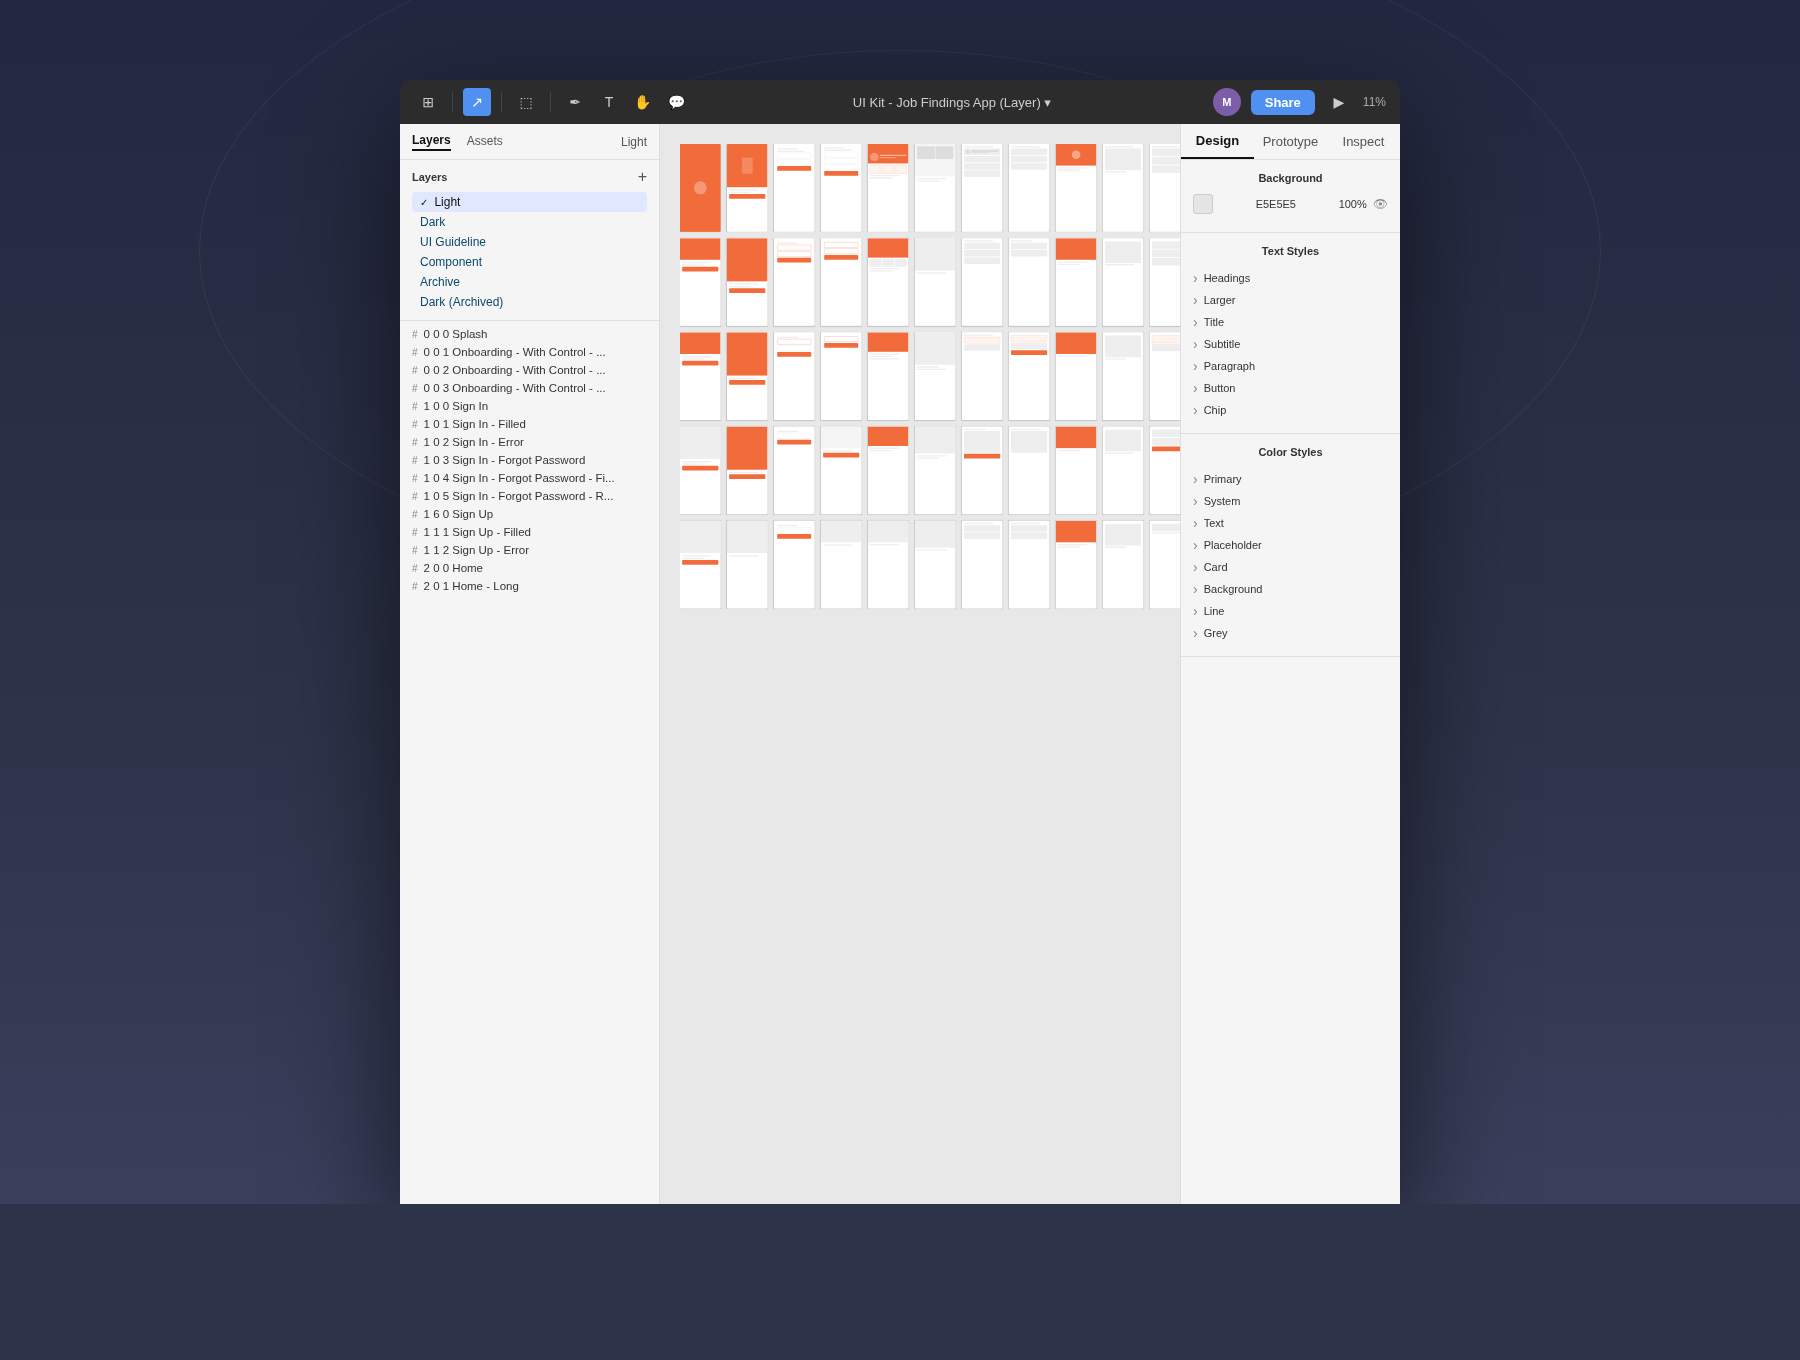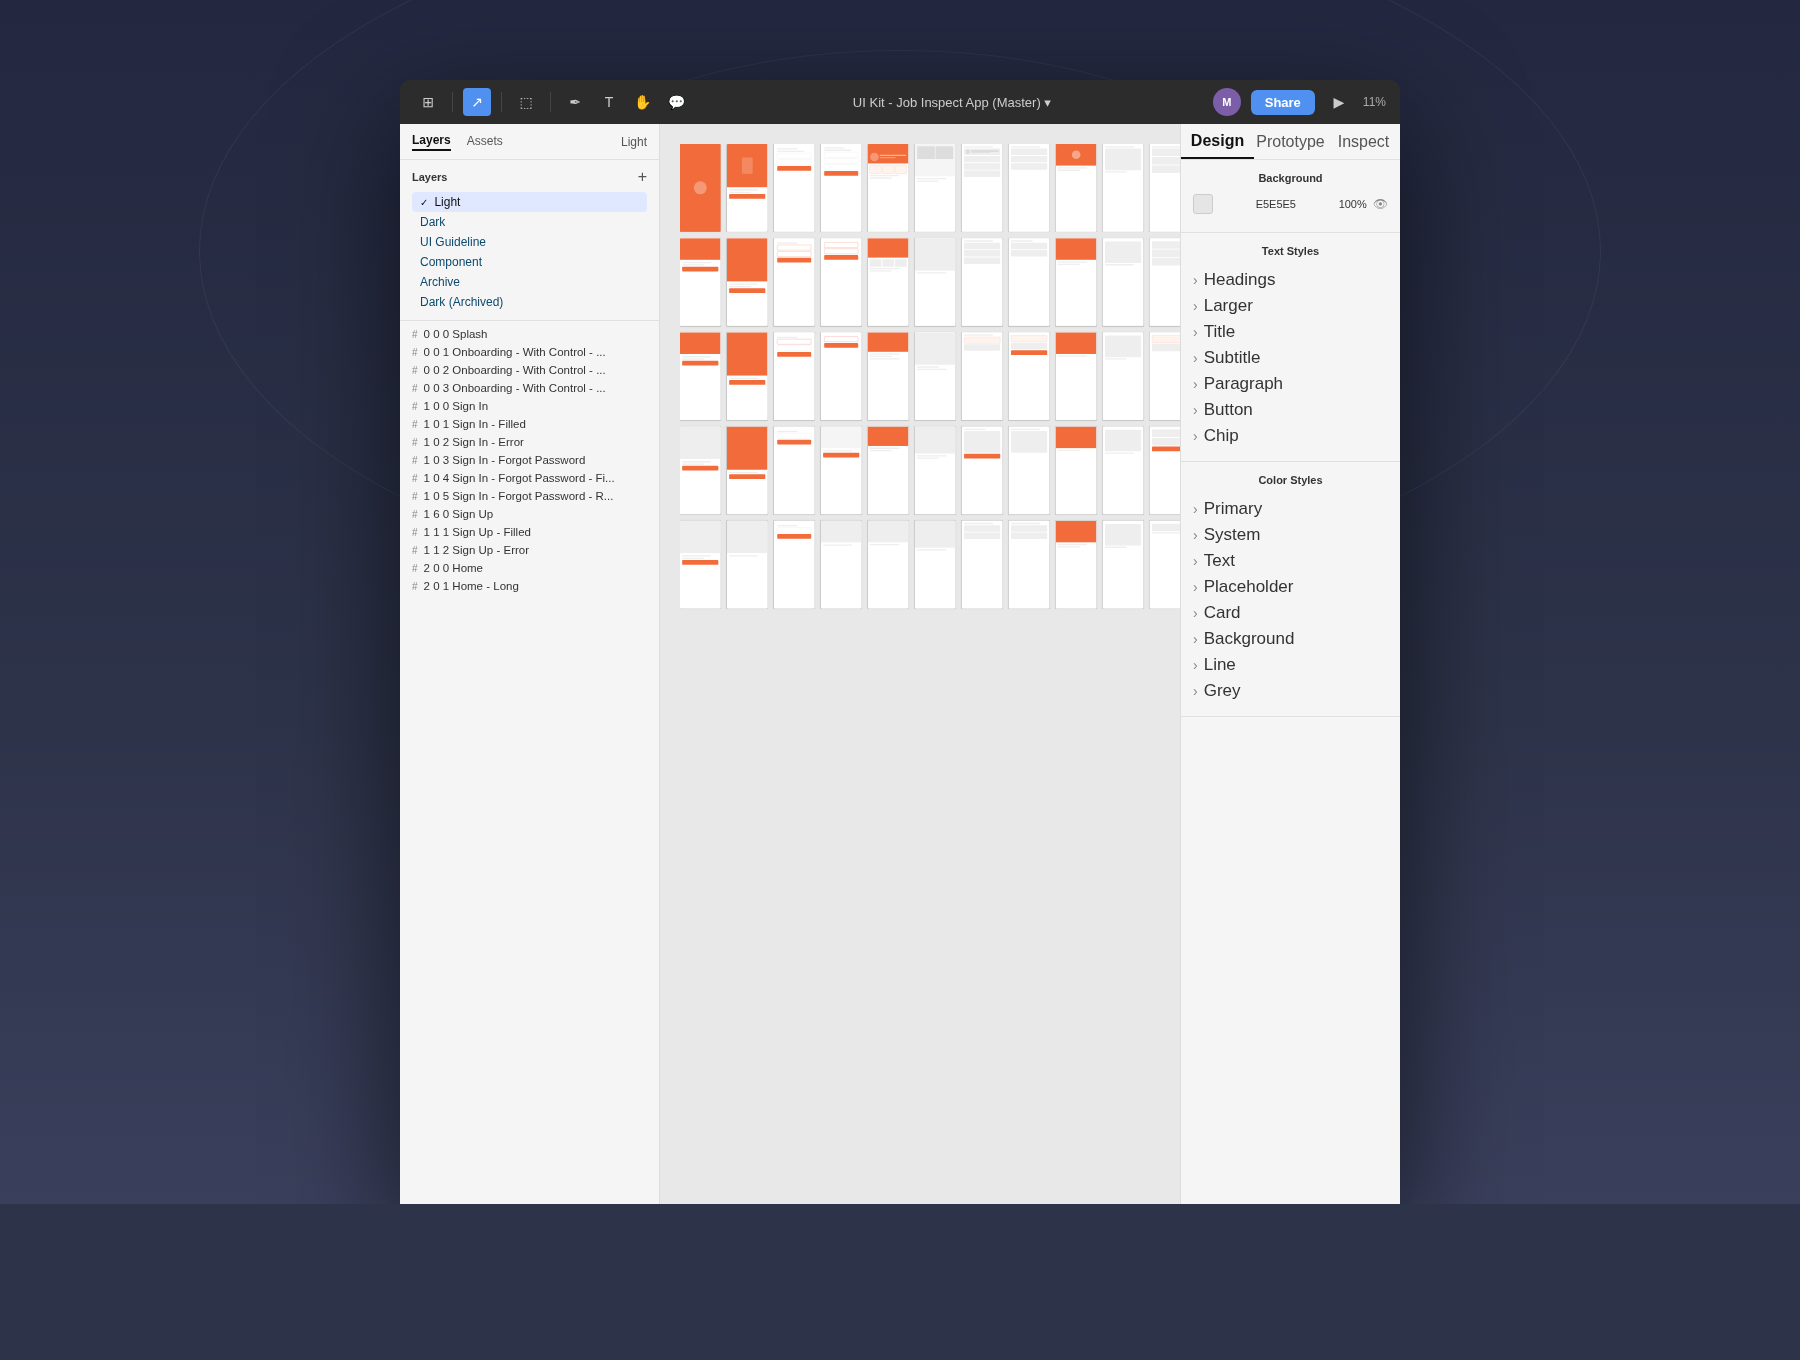--- a/index.html
+++ b/index.html
@@ -306,21 +306,21 @@
     }
     .right-panel-tabs {
       display: flex;
       border-bottom: 1px solid #e0e0e0;
       height: 36px;
       align-items: center;
     }
     .right-tab {
       flex: 1;
       text-align: center;
-      font-size: 16px;
+      font-size: 13px;
       color: #555;
       cursor: pointer;
       height: 100%;
       display: flex;
       align-items: center;
       justify-content: center;
     }
     .right-tab.active {
       color: #111;
       font-weight: 600;
@@ -359,21 +359,21 @@
     }
     .eye-icon {
       font-size: 12px;
       color: #888;
       cursor: pointer;
     }
     .style-item {
       display: flex;
       align-items: center;
       padding: 3px 0;
-      font-size: 17px;
+      font-size: 11px;
       color: #333;
       cursor: pointer;
     }
     .style-item::before {
       content: '›';
       margin-right: 6px;
       color: #888;
       font-size: 14px;
     }
   </style>
@@ -391,21 +391,21 @@
         <div class="toolbar-icon active">↗</div>
         <div class="toolbar-separator"></div>
         <div class="toolbar-icon">⬚</div>
         <div class="toolbar-separator"></div>
         <div class="toolbar-icon">✒</div>
         <div class="toolbar-icon">T</div>
         <div class="toolbar-icon">✋</div>
         <div class="toolbar-icon">💬</div>
       </div>
       <div class="toolbar-title">
-        <span>UI Kit - Job Inspect App (Master)</span> ▾
+        <span>UI Kit - Job Findings App (Layer)</span> ▾
       </div>
       <div class="toolbar-right">
         <div class="avatar">M</div>
         <button class="share-btn">Share</button>
         <span class="toolbar-icon">▶</span>
         <span class="zoom-label">11%</span>
       </div>
     </div>
 
     <div class="figma-body">

